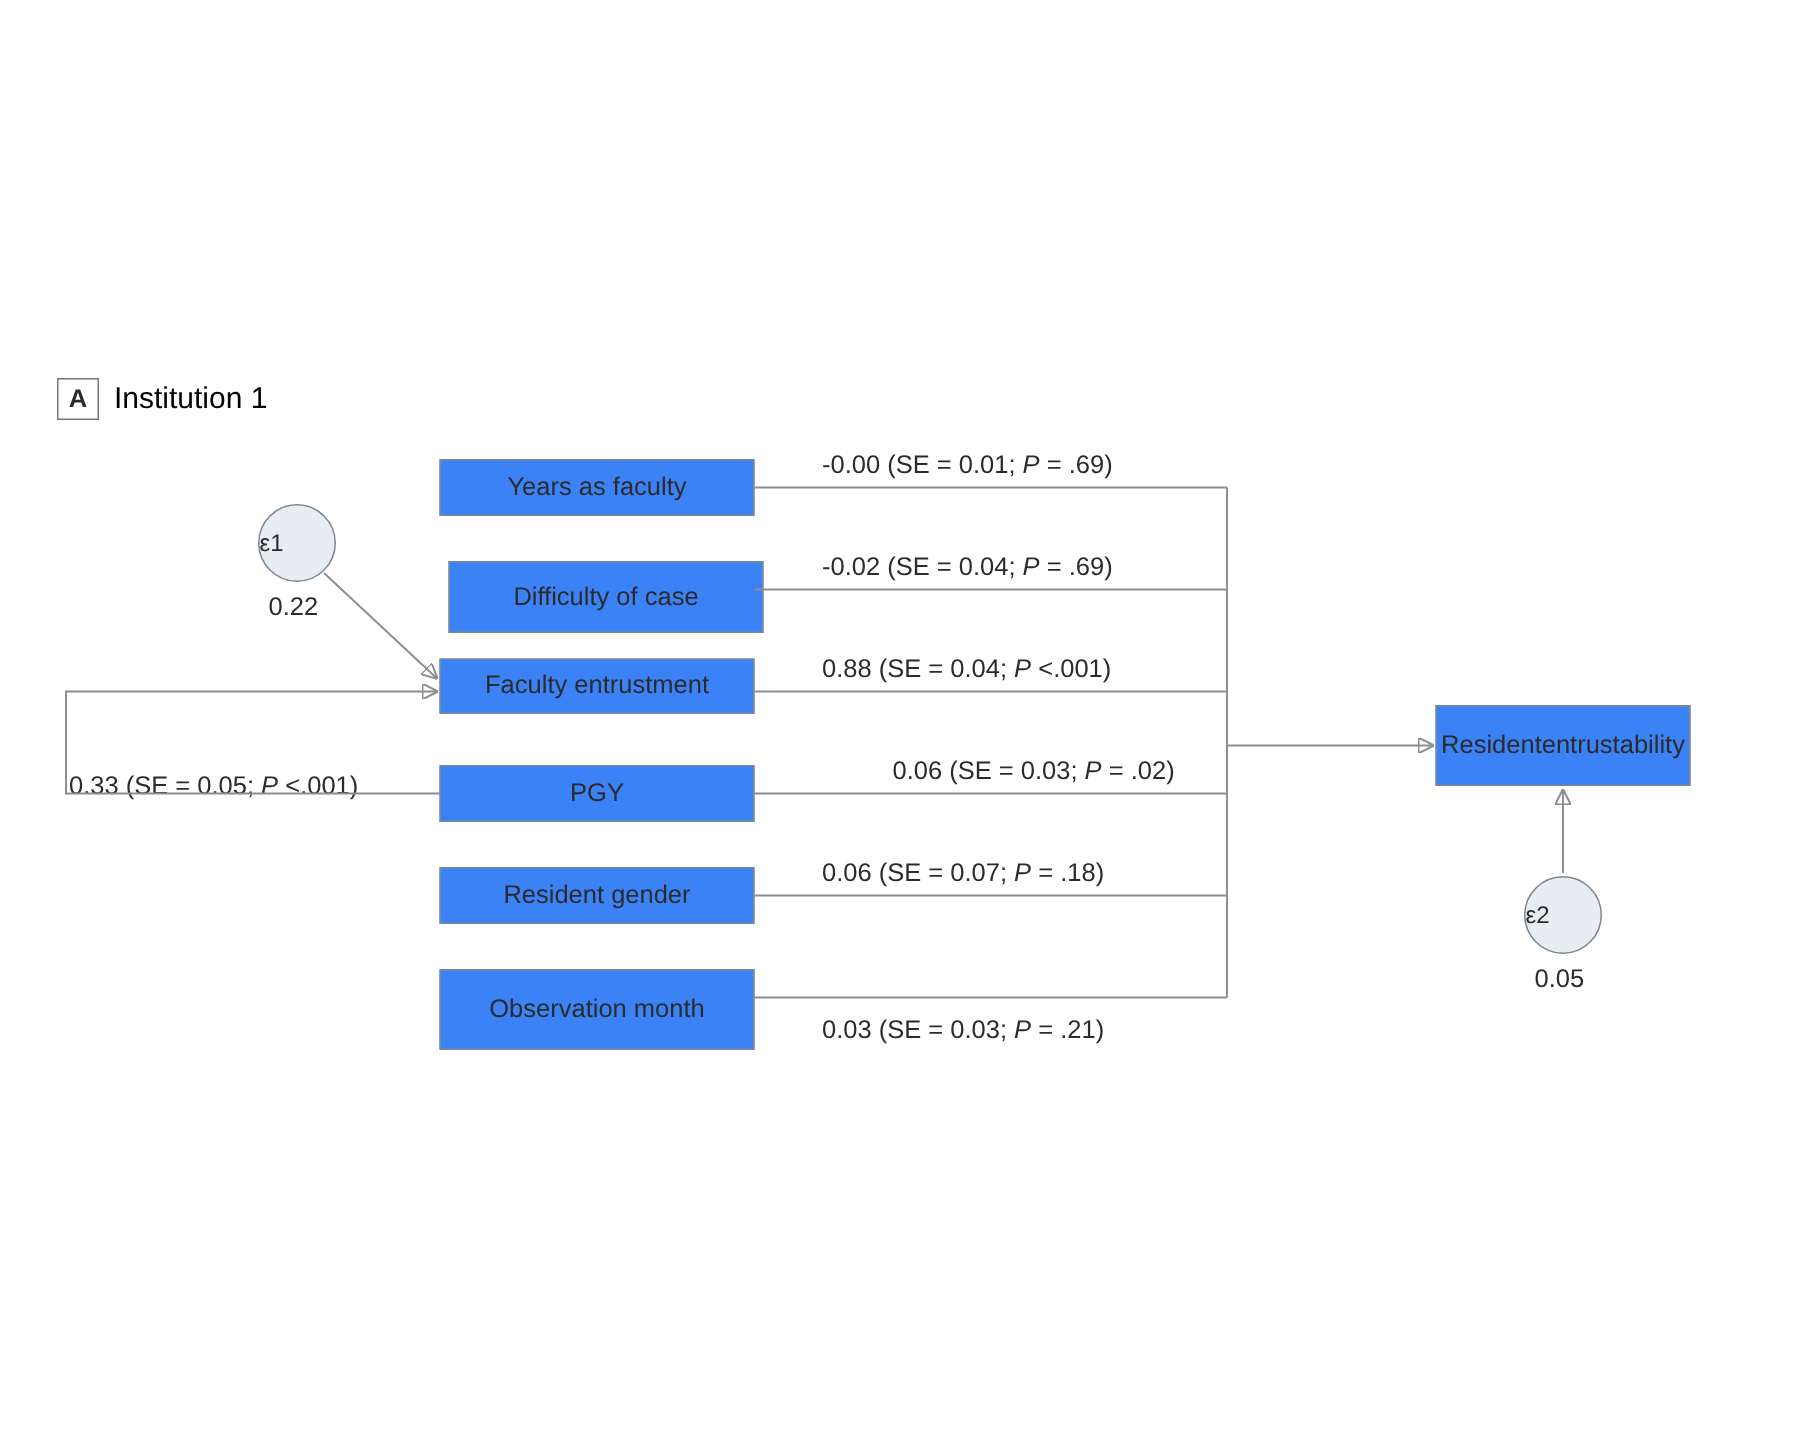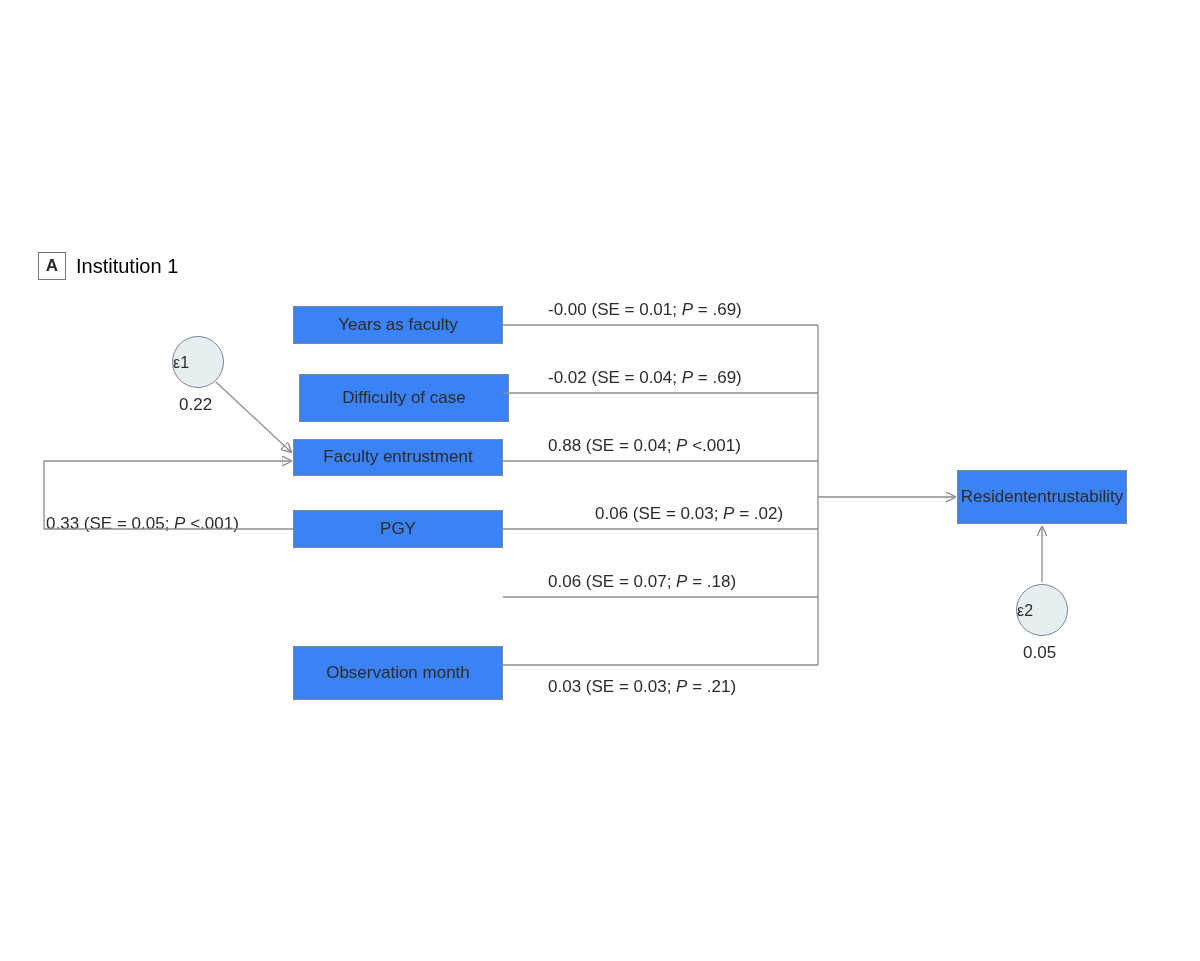--- a/index.html
+++ b/index.html
@@ -96,20 +96,23 @@
   </div>
 
   <div class="box" style="left:293px; top:439px; width:210px; height:37px;">
     <span>Faculty entrustment</span>
   </div>
 
   <div class="box" style="left:293px; top:510px; width:210px; height:38px;">
     <span>PGY</span>
   </div>
 
+  <div class="box" style="left:293px; top:578px; width:210px; height:38px;">
+    <span>Resident gender</span>
+  </div>
 
   <div class="box" style="left:293px; top:646px; width:210px; height:54px;">
     <span>Observation month</span>
   </div>
 
   <div class="box" style="left:957px; top:470px; width:170px; height:54px; ">
     <span>Resident</span>
     <span>entrustability</span>
   </div>
 

